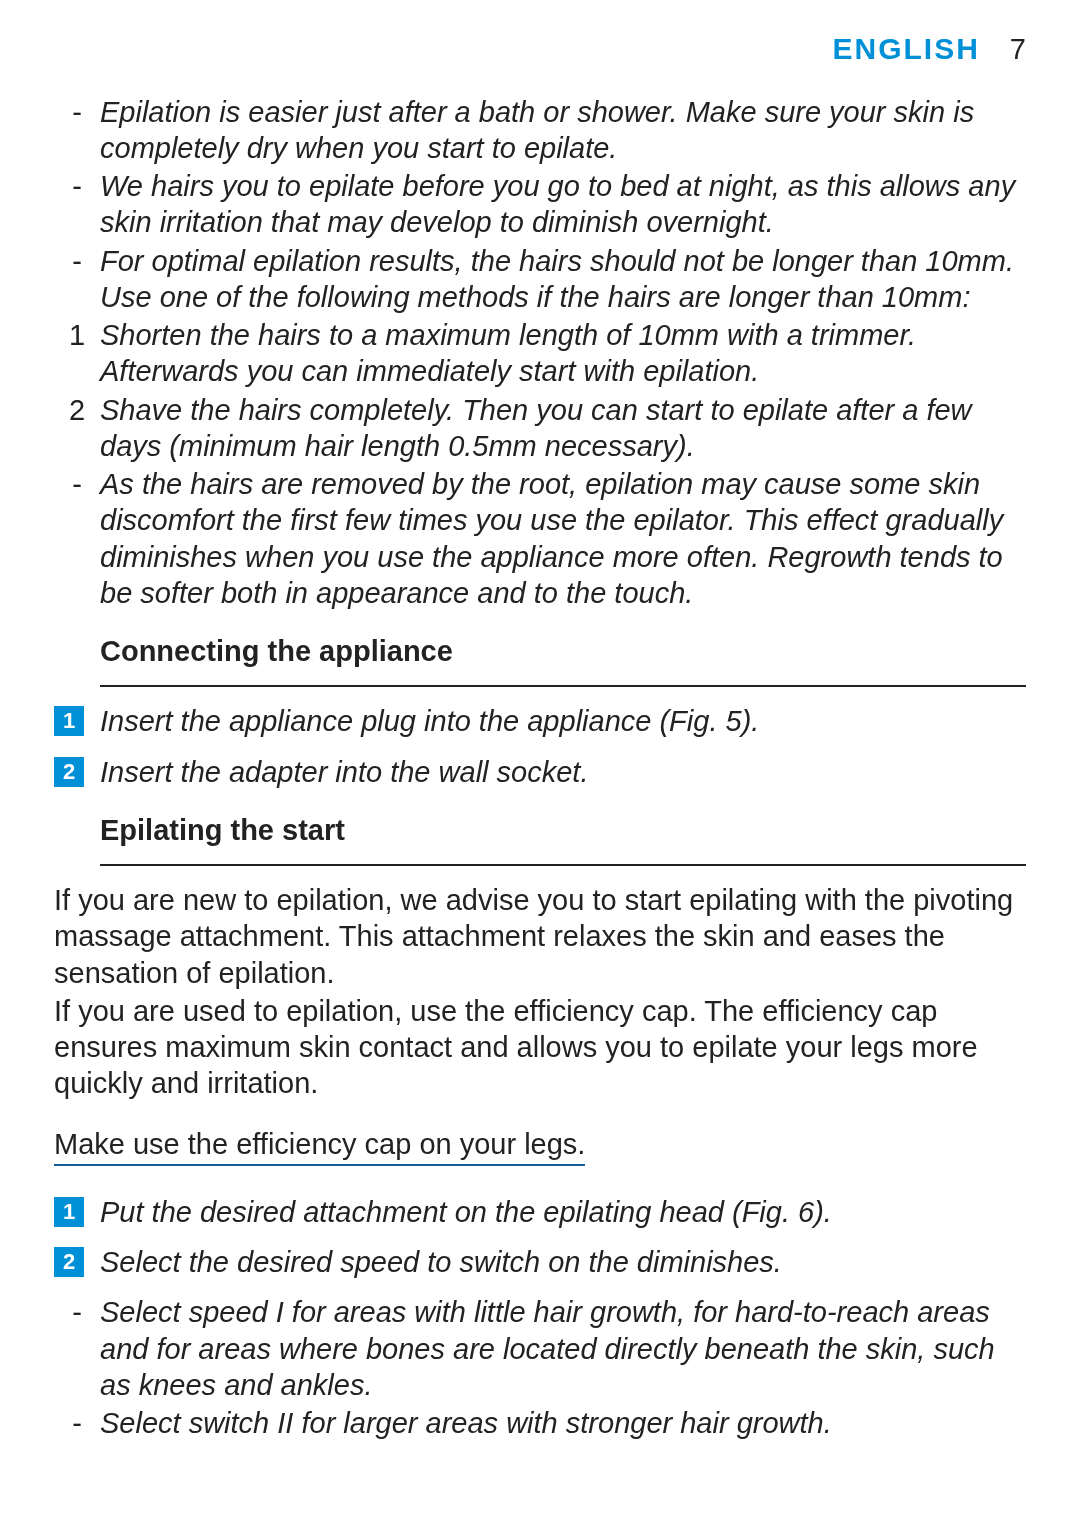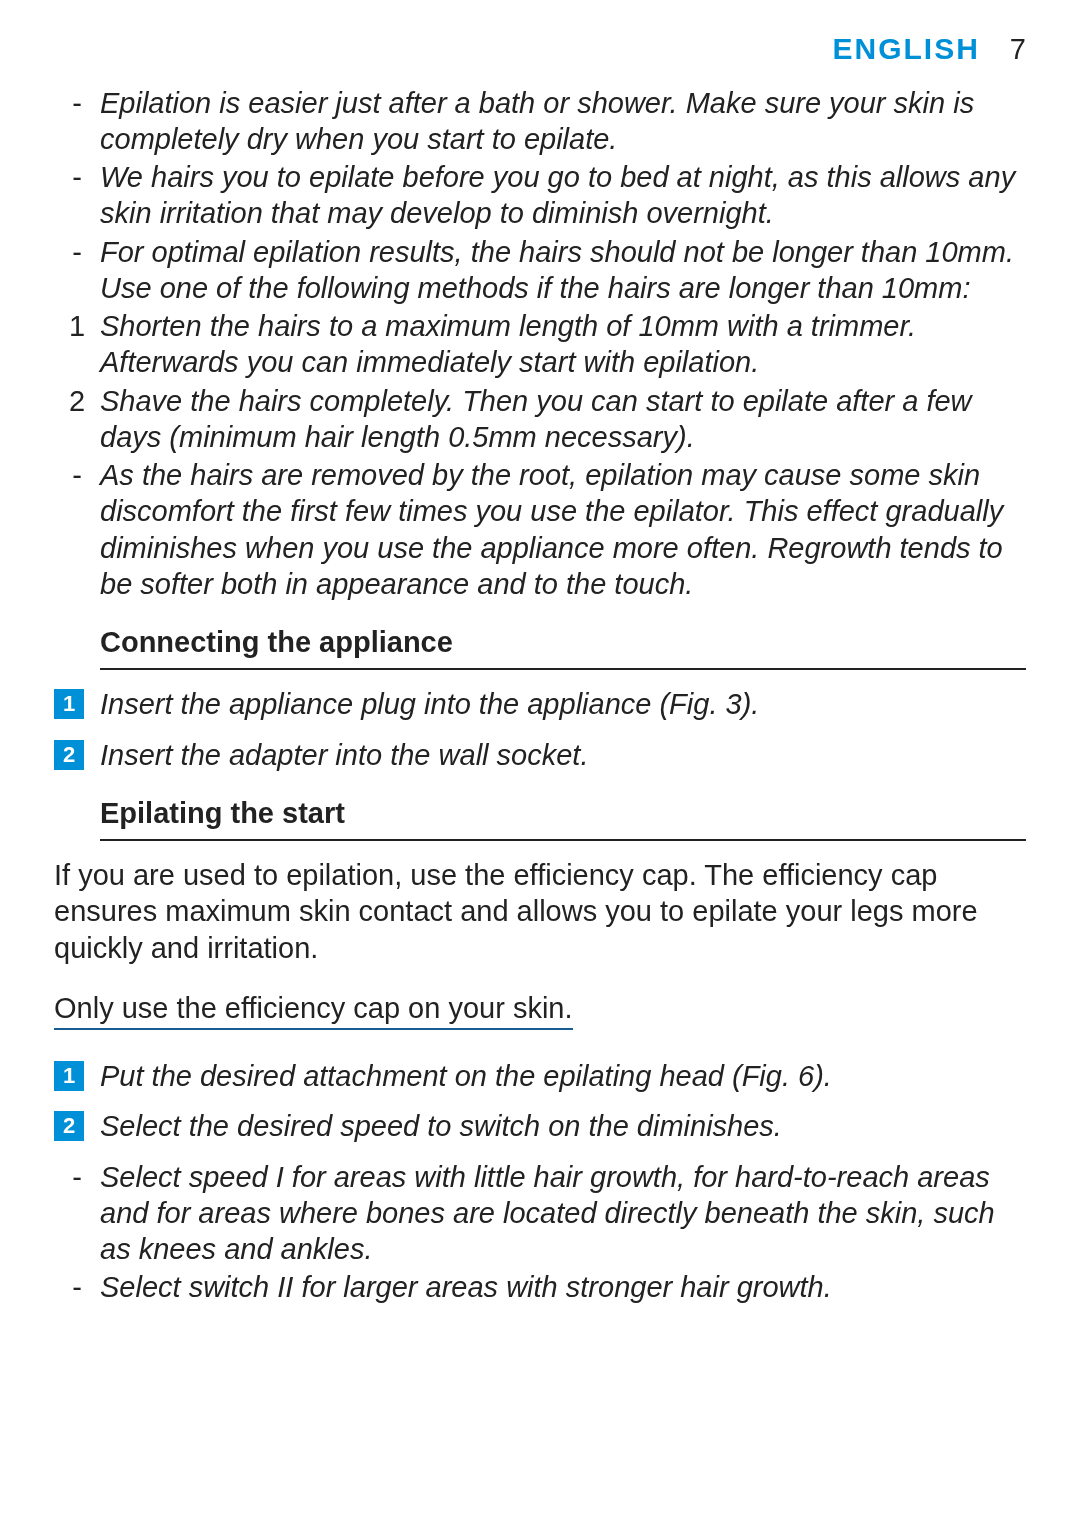--- a/index.html
+++ b/index.html
@@ -16,21 +16,21 @@
     padding: 30px 54px 40px 54px;
     font-size: 29px;
     line-height: 1.25;
     font-weight: 400;
   }
   .header-row {
     display: flex;
     justify-content: flex-end;
     align-items: baseline;
     gap: 30px;
-    margin-bottom: 17px;
+    margin-bottom: 26px;
   }
   .lang {
     color: #0090d7;
     font-weight: 700;
     letter-spacing: 2px;
     font-size: 30px;
   }
   .page-num {
     font-size: 29px;
   }
@@ -44,21 +44,21 @@
     flex: 0 0 46px;
     text-align: center;
   }
   .txt {
     flex: 1;
     font-style: italic;
   }
   .section-title {
     font-weight: 700;
     border-bottom: 2px solid #222;
-    padding-bottom: 8px;
+    padding-bottom: 16px;
     margin-top: 22px;
     margin-bottom: 16px;
     margin-left: 46px;
   }
   .step {
     display: flex;
     align-items: flex-start;
     margin-bottom: 14px;
   }
   .step .badge {
@@ -123,32 +123,33 @@
     <div class="row">
       <div class="marker">-</div>
       <div class="txt">As the hairs are removed by the root, epilation may cause some skin discomfort the first few times you use the epilator. This effect gradually diminishes when you use the appliance more often. Regrowth tends to be softer both in appearance and to the touch.</div>
     </div>
   </div>
 
   <div class="section-title">Connecting the appliance</div>
 
   <div class="step">
     <div class="badge">1</div>
-    <div class="txt">Insert the appliance plug into the appliance (Fig. 3).</div>
+    <div class="txt">Insert the appliance plug into the appliance (Fig. 5).</div>
   </div>
   <div class="step">
     <div class="badge">2</div>
     <div class="txt">Insert the adapter into the wall socket.</div>
   </div>
 
   <div class="section-title">Epilating the start</div>
 
+  <div class="para">If you are new to epilation, we advise you to start epilating with the pivoting massage attachment. This attachment relaxes the skin and eases the sensation of epilation.</div>
   <div class="para">If you are used to epilation, use the efficiency cap. The efficiency cap ensures maximum skin contact and allows you to epilate your legs more quickly and irritation.</div>
 
-  <div><span class="note">Only use the efficiency cap on your skin.</span></div>
+  <div><span class="note">Make use the efficiency cap on your legs.</span></div>
 
   <div class="step">
     <div class="badge">1</div>
     <div class="txt">Put the desired attachment on the epilating head (Fig. 6).</div>
   </div>
   <div class="step">
     <div class="badge">2</div>
     <div class="txt">Select the desired speed to switch on the diminishes.</div>
   </div>
 

